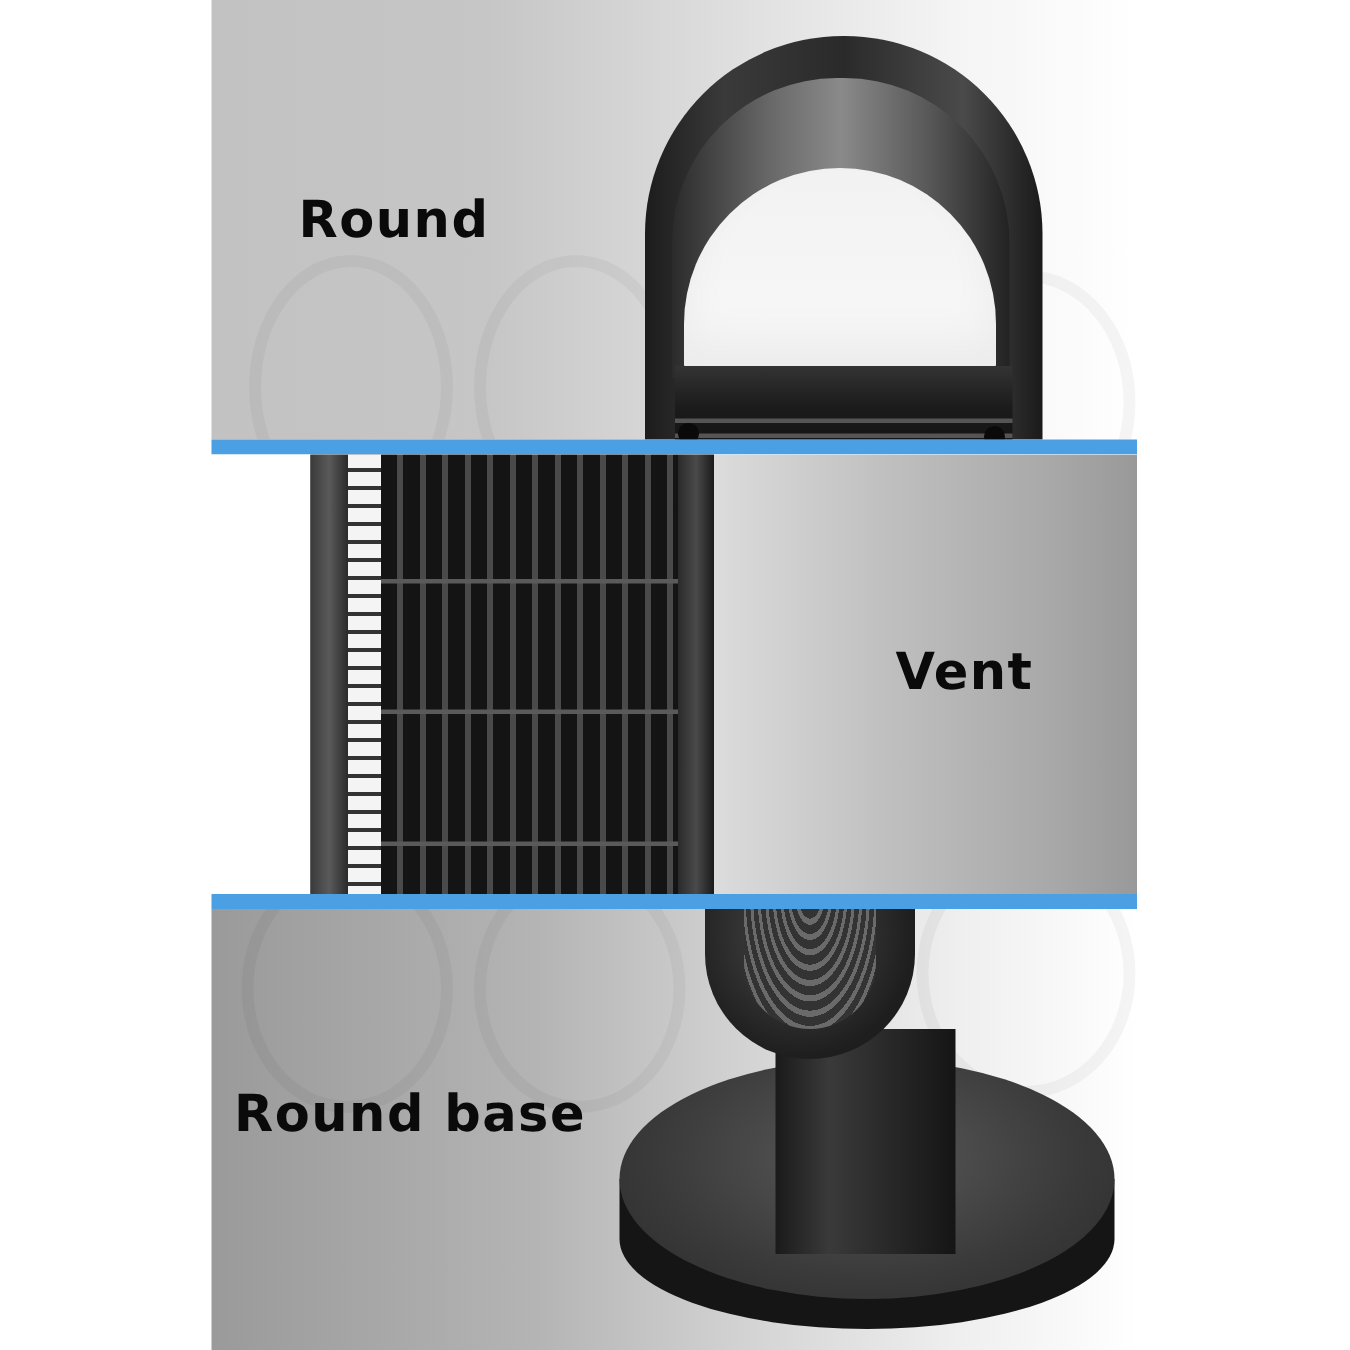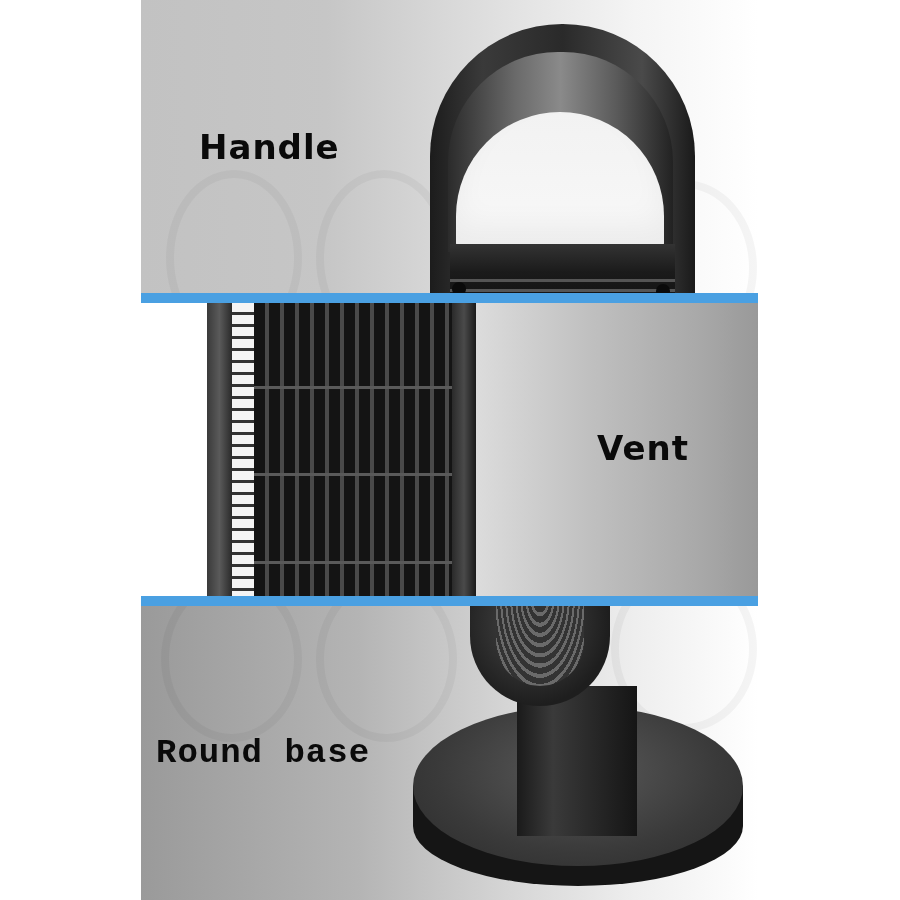--- a/index.html
+++ b/index.html
@@ -37,21 +37,21 @@
   .base-top { position:absolute; left:272px; top:100px; width:330px; height:160px; border-radius:50%; background:radial-gradient(ellipse at 50% 40%,#5a5a5a,#3a3a3a 60%,#2a2a2a); }
   .base-side { position:absolute; left:272px; top:180px; width:330px; height:100px; border-radius:0 0 165px 165px / 0 0 60px 60px; background:#151515; }
 </style>
 </head>
 <body>
 
 <div class="panel p1">
   <div class="watermark" style="left:25px;top:170px;width:120px;height:160px;"></div>
   <div class="watermark" style="left:175px;top:170px;width:120px;height:160px;"></div>
   <div class="watermark" style="left:470px;top:180px;width:130px;height:160px;"></div>
-  <div class="label" style="left:58px;top:127px;">Handle</div>
+  <div class="label" style="left:58px;top:127px;">Round</div>
   <div class="handle-outer">
     <div class="handle-rim"></div>
     <div class="handle-inner"></div>
     <div class="handle-bar">
       <div class="handle-groove" style="left:0;top:35px;"></div>
       <div class="handle-groove" style="left:0;top:45px;"></div>
     </div>
     <div class="screw" style="left:22px;top:258px;"></div>
     <div class="screw" style="left:226px;top:260px;"></div>
   </div>
@@ -73,19 +73,19 @@
     <div class="label" style="left:121px;top:125px;text-align:right;">Vent</div>
   </div>
 </div>
 
 <div class="band b2"></div>
 
 <div class="panel p3">
   <div class="watermark" style="left:20px;top:-30px;width:125px;height:150px;"></div>
   <div class="watermark" style="left:175px;top:-30px;width:125px;height:150px;"></div>
   <div class="watermark" style="left:470px;top:-40px;width:130px;height:150px;"></div>
-  <div class="label" style="left:15px;top:128px;font-family:Liberation Mono, monospace;">Round base</div>
+  <div class="label" style="left:15px;top:117px;">Round base</div>
   <div class="base-side"></div>
   <div class="base-top"></div>
   <div class="column"></div>
   <div class="neck-head"></div>
   <div class="ripples"></div>
 </div>
 
 </body></html>

